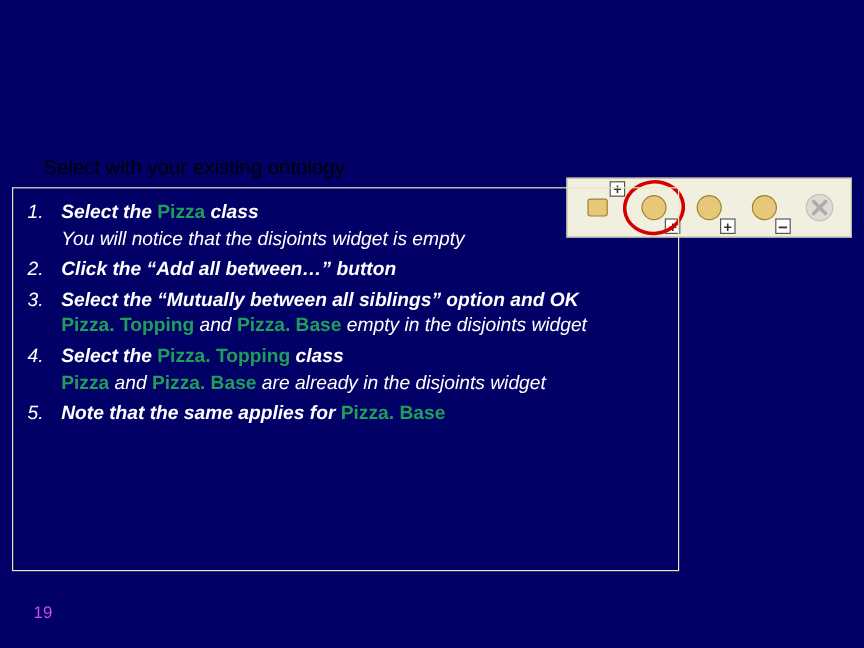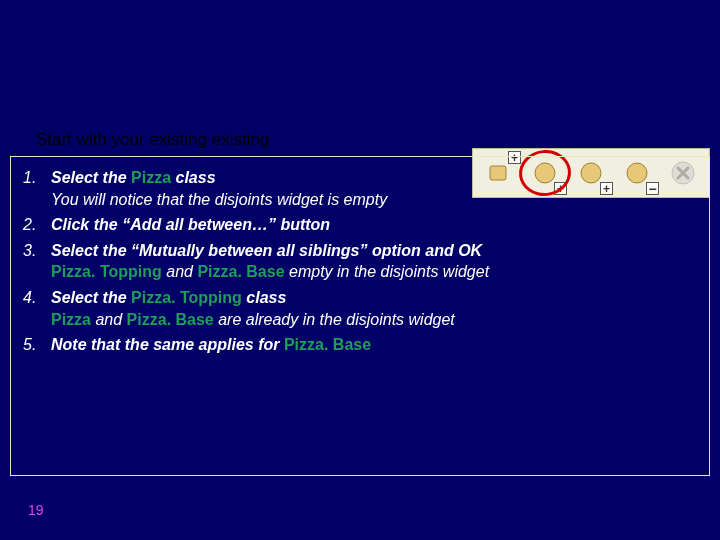--- a/index.html
+++ b/index.html
@@ -1,19 +1,19 @@
 <!DOCTYPE html>
 <html><head>
 <meta charset="utf-8">
 <style>
   * { box-sizing: border-box; margin: 0; padding: 0; }
   html, body { width: 720px; height: 540px; background: #000066; font-family: Arial, Helvetica, sans-serif; color: #fff; overflow: hidden; }
   .slide { position: relative; width: 720px; height: 540px; }
   .lead { position: absolute; left: 36px; top: 130px; font-size: 17px; color: #000; background: transparent; }
-  .content-box { position: absolute; left: 10px; top: 156px; width: 700px; height: 320px; border: 1px solid #e8e8b8; padding: 10px 12px; }
+  .content-box { position: absolute; left: 10px; top: 156px; width: 556px; height: 320px; border: 1px solid #e8e8b8; padding: 10px 12px; }
   ol.steps { list-style: none; counter-reset: step; }
   ol.steps > li { counter-increment: step; position: relative; padding-left: 28px; font-size: 16px; line-height: 1.35; margin-bottom: 4px; font-style: italic; }
   ol.steps > li::before { content: counter(step) "."; position: absolute; left: 0; top: 0; font-style: italic; }
   .b { font-weight: bold; }
   .kw { color: #1e9e5a; font-weight: bold; font-style: normal; }
   .page-num { position: absolute; left: 28px; bottom: 22px; font-size: 14px; color: #d946ef; }
 
   
   .toolbar { position: absolute; right: 10px; top: 148px; display: flex; align-items: center; gap: 6px; background: #f0efe0; border: 1px solid #bdbba0; padding: 4px 6px; }
   .tbtn { position: relative; width: 40px; height: 40px; display: flex; align-items: center; justify-content: center; }
@@ -22,21 +22,21 @@
   .minus-badge { position: absolute; width: 13px; height: 13px; background: #fff; border: 1px solid #555; display: flex; align-items: center; justify-content: center; font-size: 14px; font-weight: bold; color: #333; line-height: 1; }
   .badge-br { right: -2px; bottom: -2px; }
   .badge-tr { right: -2px; top: -2px; }
   .disabled svg { opacity: 0.55; }
 </style>
 </head>
 <body>
 
 <div class="slide">
 
-  <div class="lead">Start with your existing existing</div>
+  <div class="lead">Select with your existing ontology</div>
 
   <div class="toolbar">
 
     <div class="tbtn">
       <svg width="30" height="30" viewBox="0 0 30 30">
         <rect x="6" y="8" width="16" height="14" rx="2" fill="#e6c878" stroke="#a08030" stroke-width="1"></rect>
       </svg>
       <span class="plus-badge badge-tr">+</span>
     </div>
 

